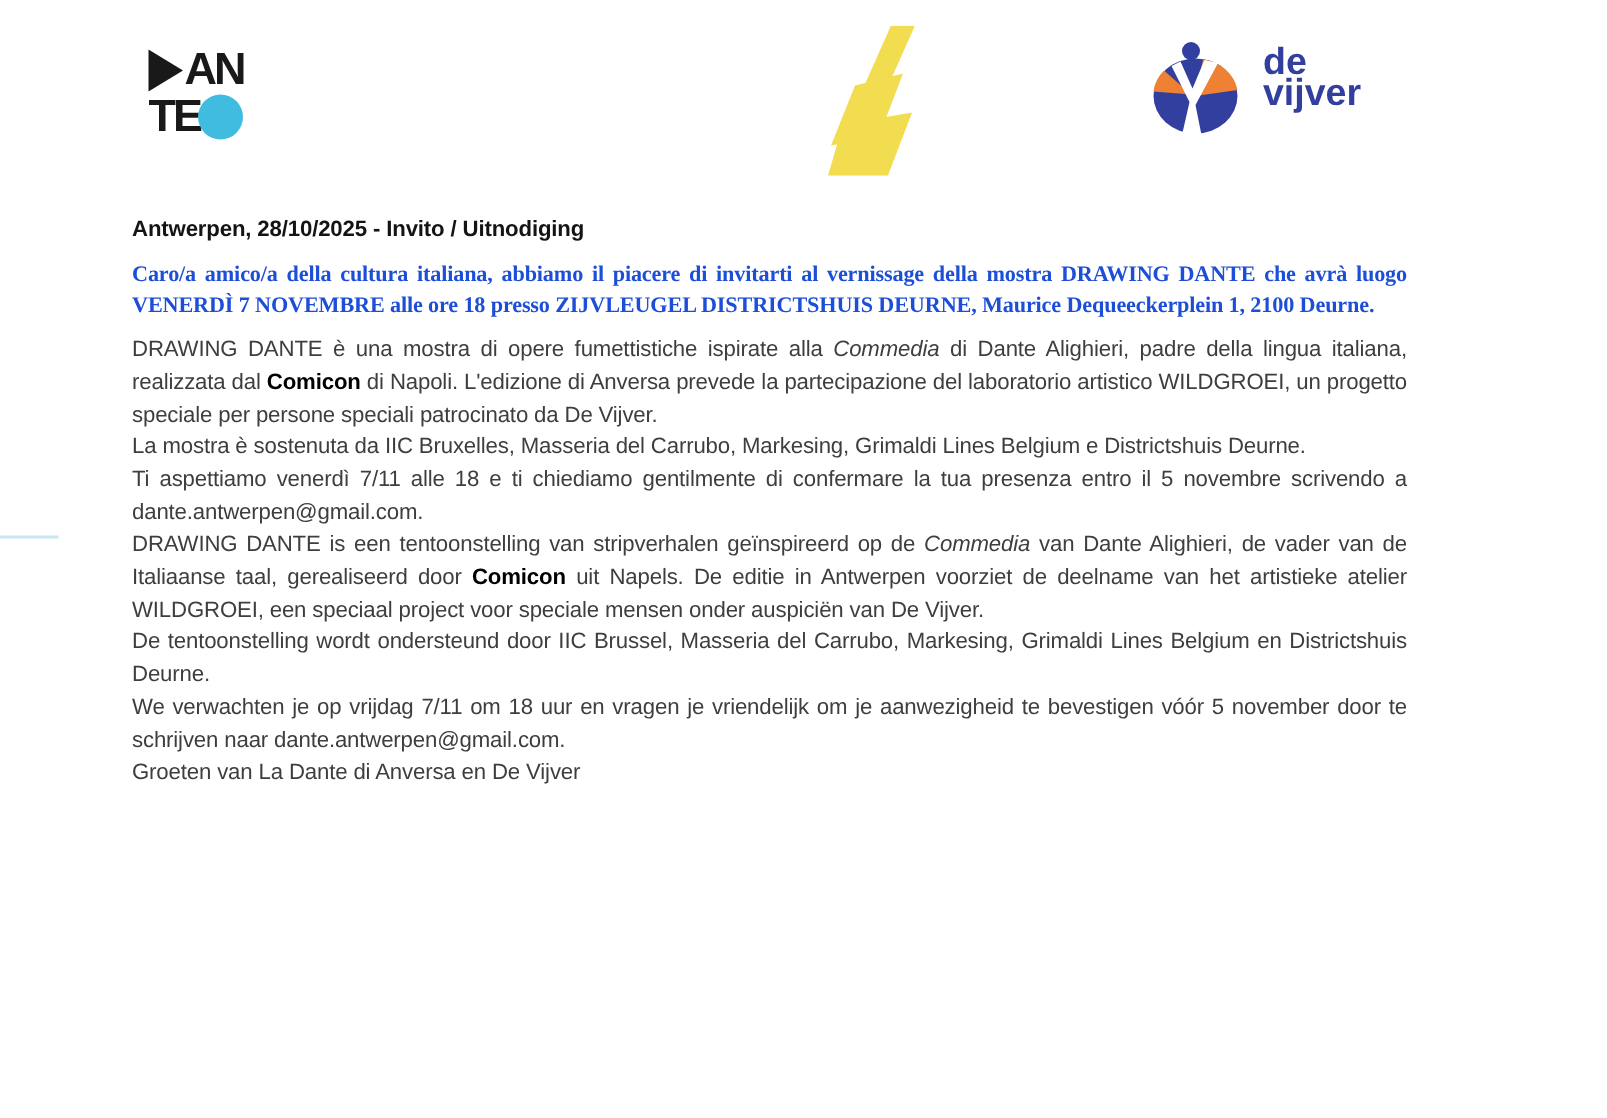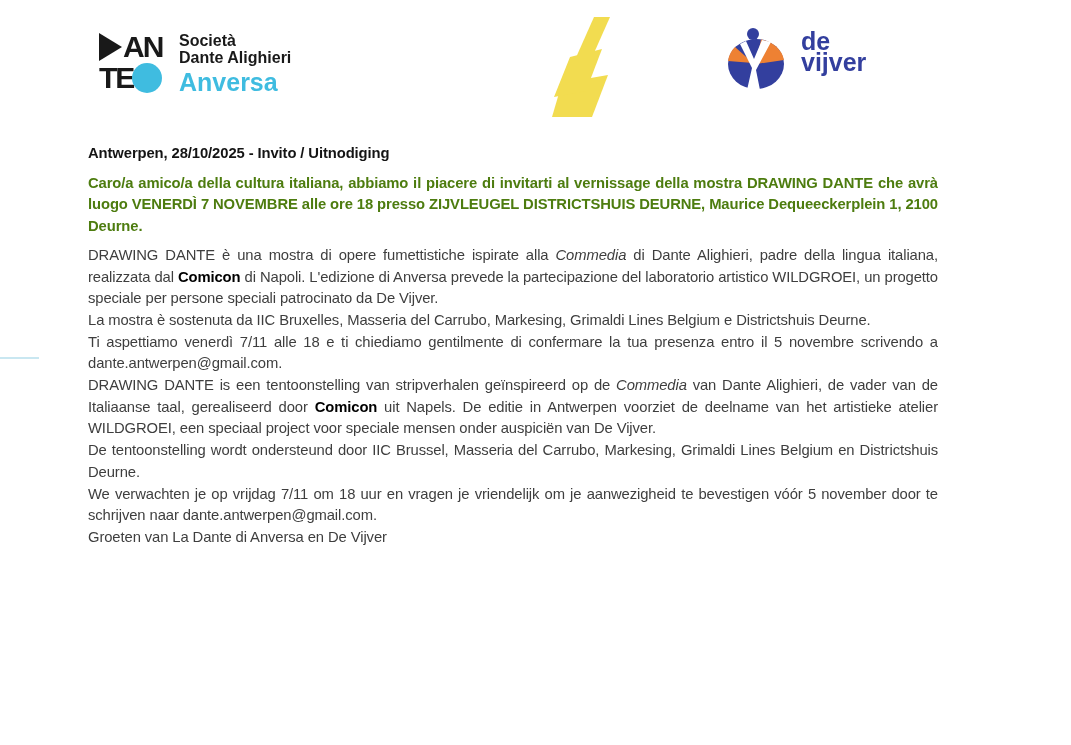--- a/index.html
+++ b/index.html
@@ -19,29 +19,29 @@
   .dante-words{position:absolute;left:80px;top:1px;}
   .society-line{font-weight:700;font-size:16px;line-height:17px;color:#191919;}
   .anversa{font-weight:700;font-size:25px;line-height:26px;margin-top:3px;}
   
   .addr-wrap{position:absolute;left:540px;top:0;width:130px;height:105px;}
   .yellow-slash{position:absolute;left:0;top:0;}
   .addr-text{position:absolute;right:12px;top:12px;width:160px;text-align:right;color:#1d1d1d;}
   .addr-line{font-size:10.5px;line-height:11.6px;}
   .addr-line.bold{font-weight:700;}
   
-  .vijver-logo{position:absolute;left:725px;top:10px;width:170px;height:64px;}
+  .vijver-logo{position:absolute;left:766px;top:10px;width:170px;height:64px;}
   .vijver-mark{position:absolute;left:0;top:0;}
   .vijver-words{position:absolute;left:76px;top:4px;font-weight:700;font-size:25px;line-height:21px;}
   
   .letter{position:absolute;left:88px;top:126px;width:850px;color:#3e3e3e;
     font-size:14.8px;line-height:21.7px;letter-spacing:-0.1px;}
   .letter p{margin:0;text-align:justify;}
   .dateline{font-weight:700;color:#141414;margin-bottom:8px !important;text-align:left;}
-  .invite-bold{font-weight:700;color:#4d7c0f;}
+  .invite-bold{font-weight:700;color:#1d4ed8;font-family:Liberation Serif, serif;}
   .gap7{margin-bottom:7px !important;}
   .gap10{margin-bottom:10px !important;}
   .gap5{margin-bottom:5px !important;}
   .seg-italic{font-style:italic;}
   .seg-bold{font-weight:700;color:#000000;}
   
   .left-divider{position:absolute;left:0;top:340px;width:39px;height:2px;background:#c9e7f1;}
   .footer-url{position:absolute;left:612px;top:712px;transform:translateX(-50%);
     font-weight:700;font-size:12px;color:#0d0d0d;white-space:nowrap;}
 </style>
@@ -53,25 +53,20 @@
   <div class="dante-logo">
     <div class="dante-mark">
       <div class="mark-row">
         <span class="d-triangle"></span>
           <span>AN</span>
       </div>
       <div class="mark-row">
         <span>TE</span>
           <span class="cyan-dot" style="background:#3FBCE0;"></span>
       </div>
-    </div>
-    <div class="dante-words">
-      <div class="society-line">Società</div>
-      <div class="society-line">Dante Alighieri</div>
-      <div class="anversa" style="color:#3FBCE0;">Anversa</div>
     </div>
   </div>
 
   <div class="addr-wrap">
     <svg class="yellow-slash" width="130" height="105" viewBox="0 0 130 105" aria-hidden="true">
       <polygon points="54,0 70,0 38,72 22,72" fill="#F2DC50"></polygon>
       <polygon points="22,66 68,58 52,100 12,100" fill="#F2DC50"></polygon>
       <polygon points="30,40 62,32 46,74 14,80" fill="#F2DC50"></polygon>
     </svg>
   </div>

